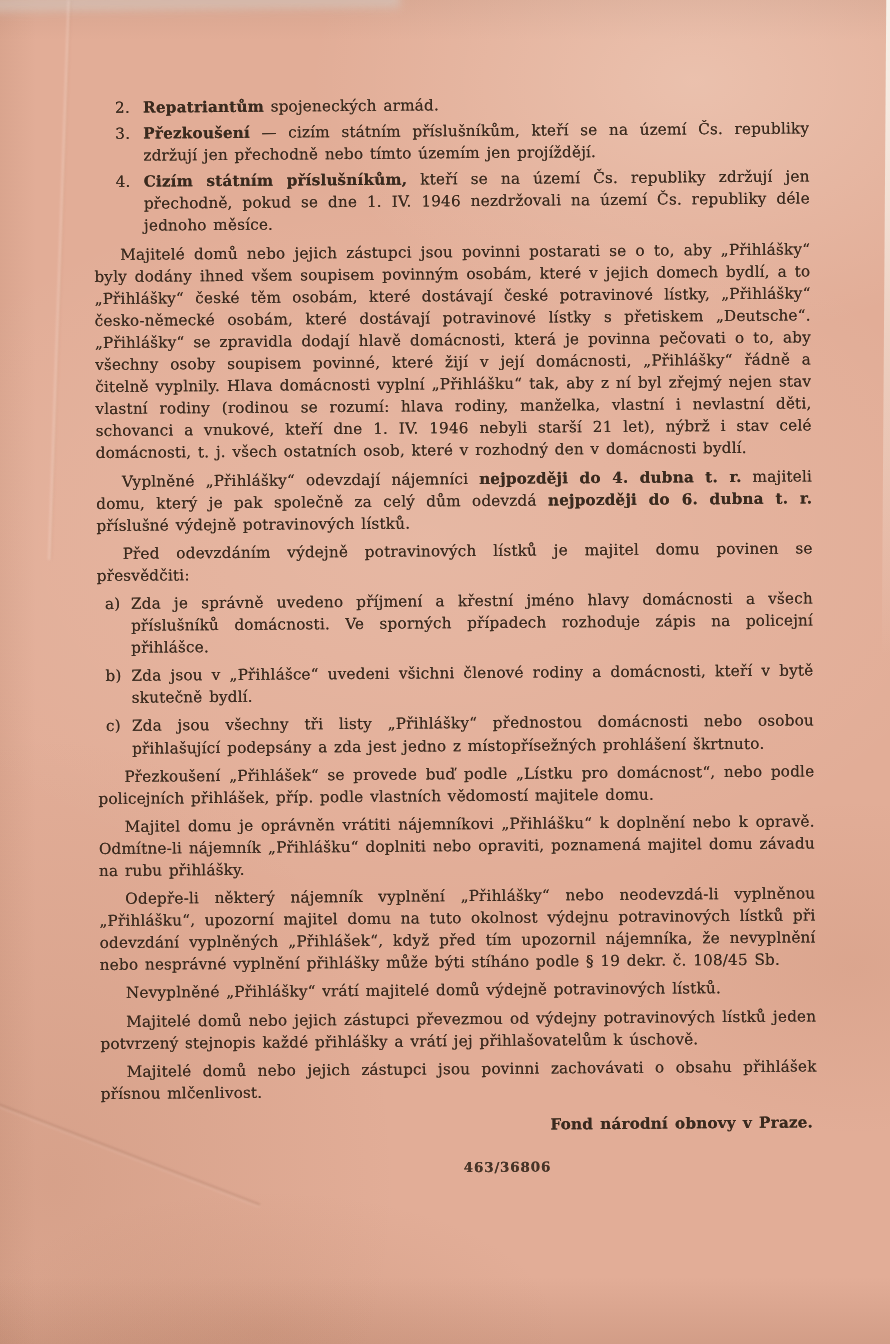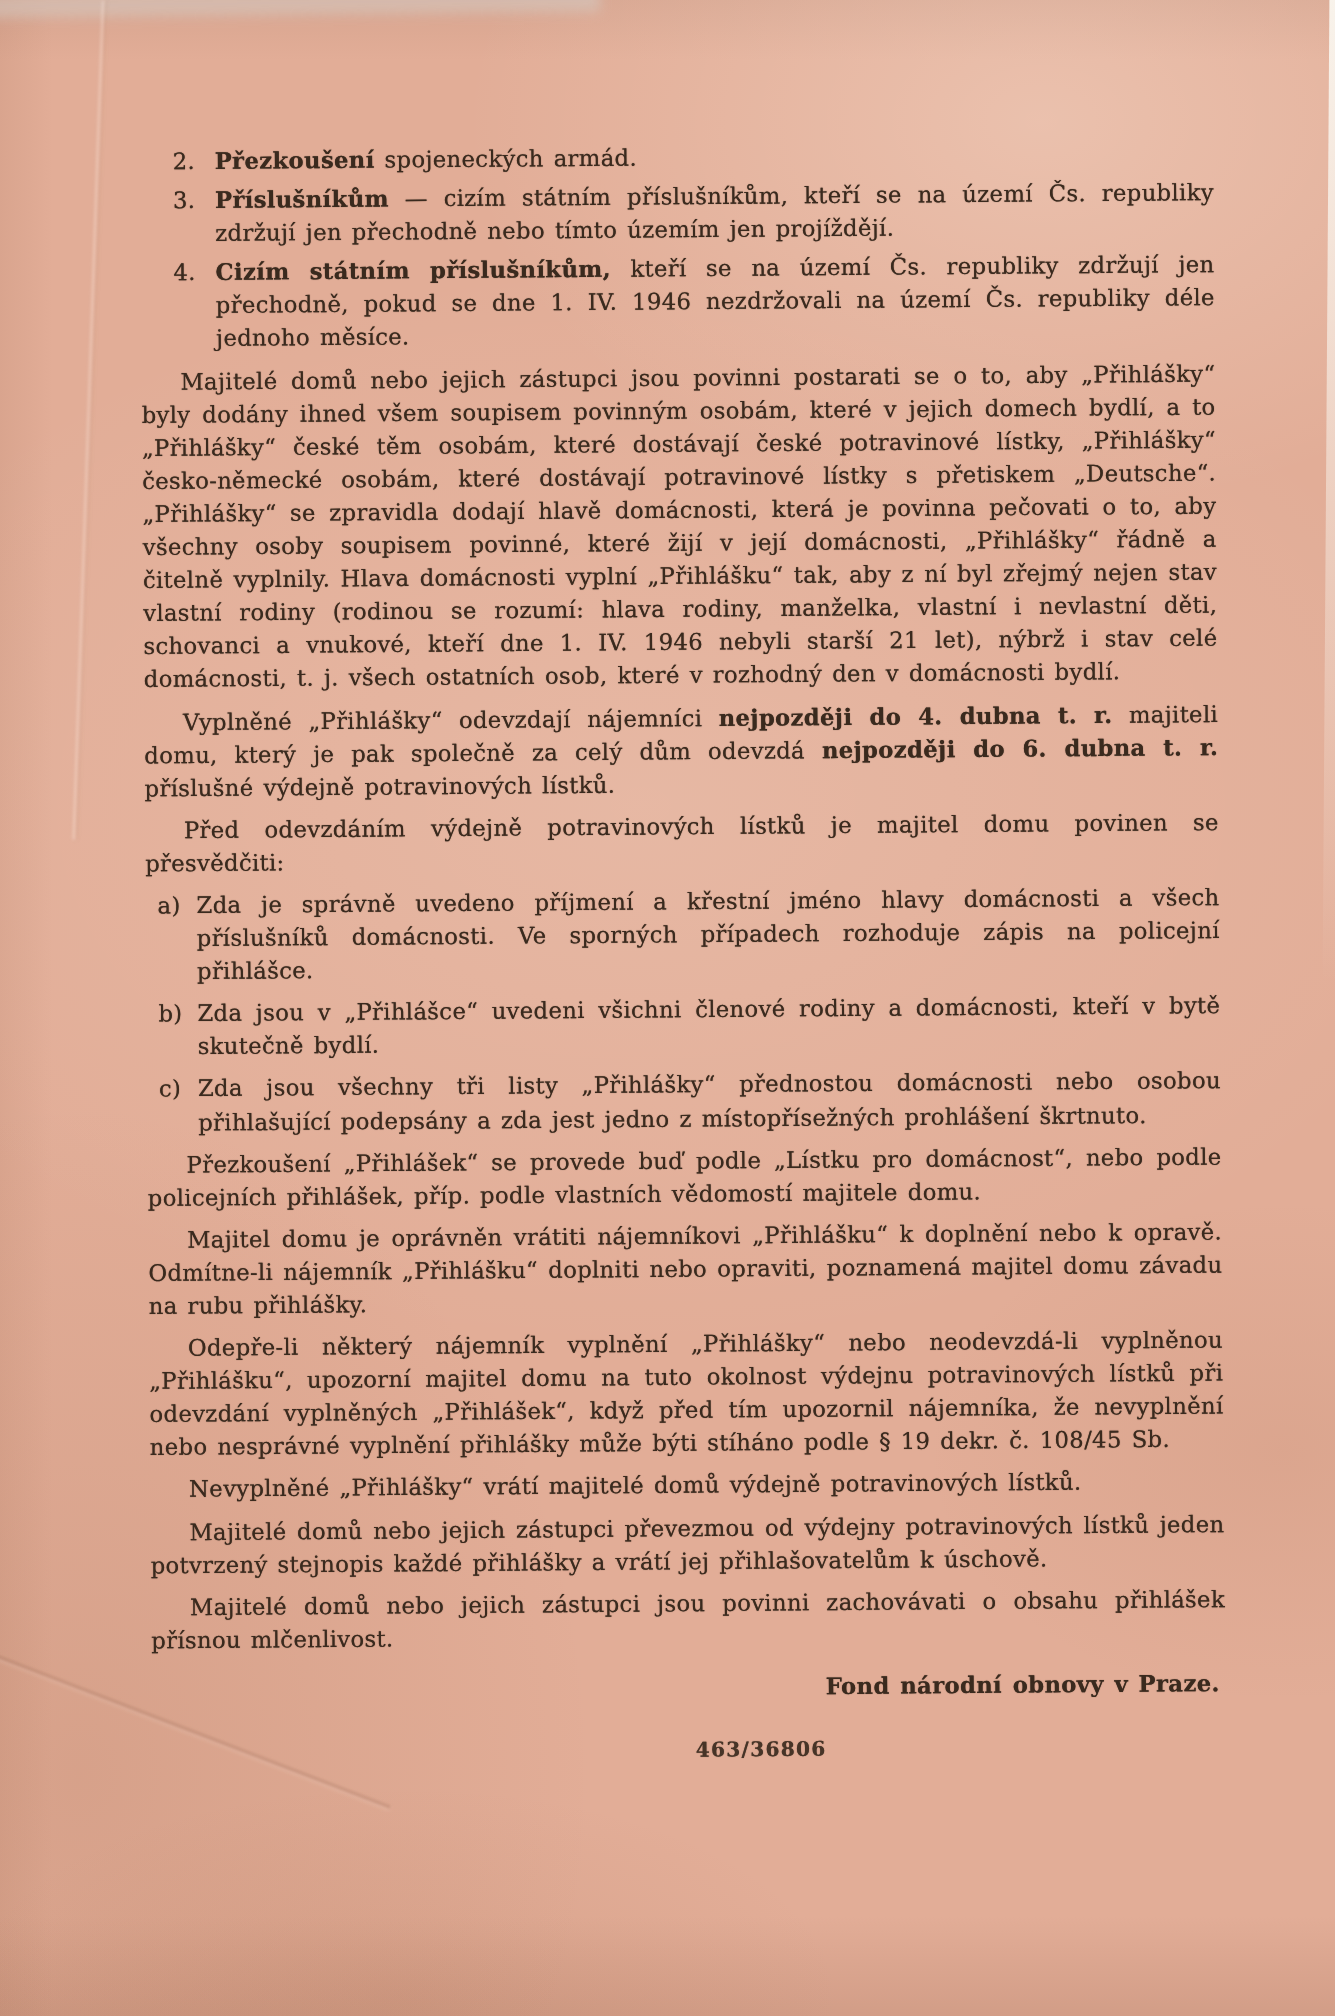--- a/index.html
+++ b/index.html
@@ -70,25 +70,25 @@
 <div class="paper">
 
   <div class="edge-grey-top"></div>
   <div class="edge-white-right"></div>
   <div class="crease-vertical"></div>
   <div class="crease-diagonal"></div>
 
   <div class="content">
 
     <div class="num-li">
-      <span class="num">2.</span><span class="bold">Přezkoušení</span><span> spojeneckých armád.</span>
+      <span class="num">2.</span><span class="bold">Repatriantům</span><span> spojeneckých armád.</span>
     </div>
 
     <div class="num-li">
-      <span class="num">3.</span><span class="bold">Příslušníkům</span><span> — cizím státním příslušníkům, kteří se na území Čs. republiky zdržují jen přechodně nebo tímto územím jen projíždějí.</span>
+      <span class="num">3.</span><span class="bold">Přezkoušení</span><span> — cizím státním příslušníkům, kteří se na území Čs. republiky zdržují jen přechodně nebo tímto územím jen projíždějí.</span>
     </div>
 
     <div class="num-li">
       <span class="num">4.</span><span class="bold">Cizím státním příslušníkům,</span><span> kteří se na území Čs. republiky zdržují jen přechodně, pokud se dne 1. IV. 1946 nezdržovali na území Čs. republiky déle jednoho měsíce.</span>
     </div>
 
     <p>Majitelé domů nebo jejich zástupci jsou povinni postarati se o to, aby „Přihlášky“ byly dodány ihned všem soupisem povinným osobám, které v jejich domech bydlí, a to „Přihlášky“ české těm osobám, které dostávají české potravinové lístky, „Přihlášky“ česko-německé osobám, které dostávají potravinové lístky s přetiskem „Deutsche“. „Přihlášky“ se zpravidla dodají hlavě domácnosti, která je povinna pečovati o to, aby všechny osoby soupisem povinné, které žijí v její domácnosti, „Přihlášky“ řádně a čitelně vyplnily. Hlava domácnosti vyplní „Přihlášku“ tak, aby z ní byl zřejmý nejen stav vlastní rodiny (rodinou se rozumí: hlava rodiny, manželka, vlastní i nevlastní děti, schovanci a vnukové, kteří dne 1. IV. 1946 nebyli starší 21 let), nýbrž i stav celé domácnosti, t. j. všech ostatních osob, které v rozhodný den v domácnosti bydlí.</p>
 
     <p><span>Vyplněné „Přihlášky“ odevzdají nájemníci </span><span class="bold">nejpozději do 4. dubna t. r.</span><span> majiteli domu, který je pak společně za celý dům odevzdá </span><span class="bold">nejpozději do 6. dubna t. r.</span><span> příslušné výdejně potravinových lístků.</span></p>
 

